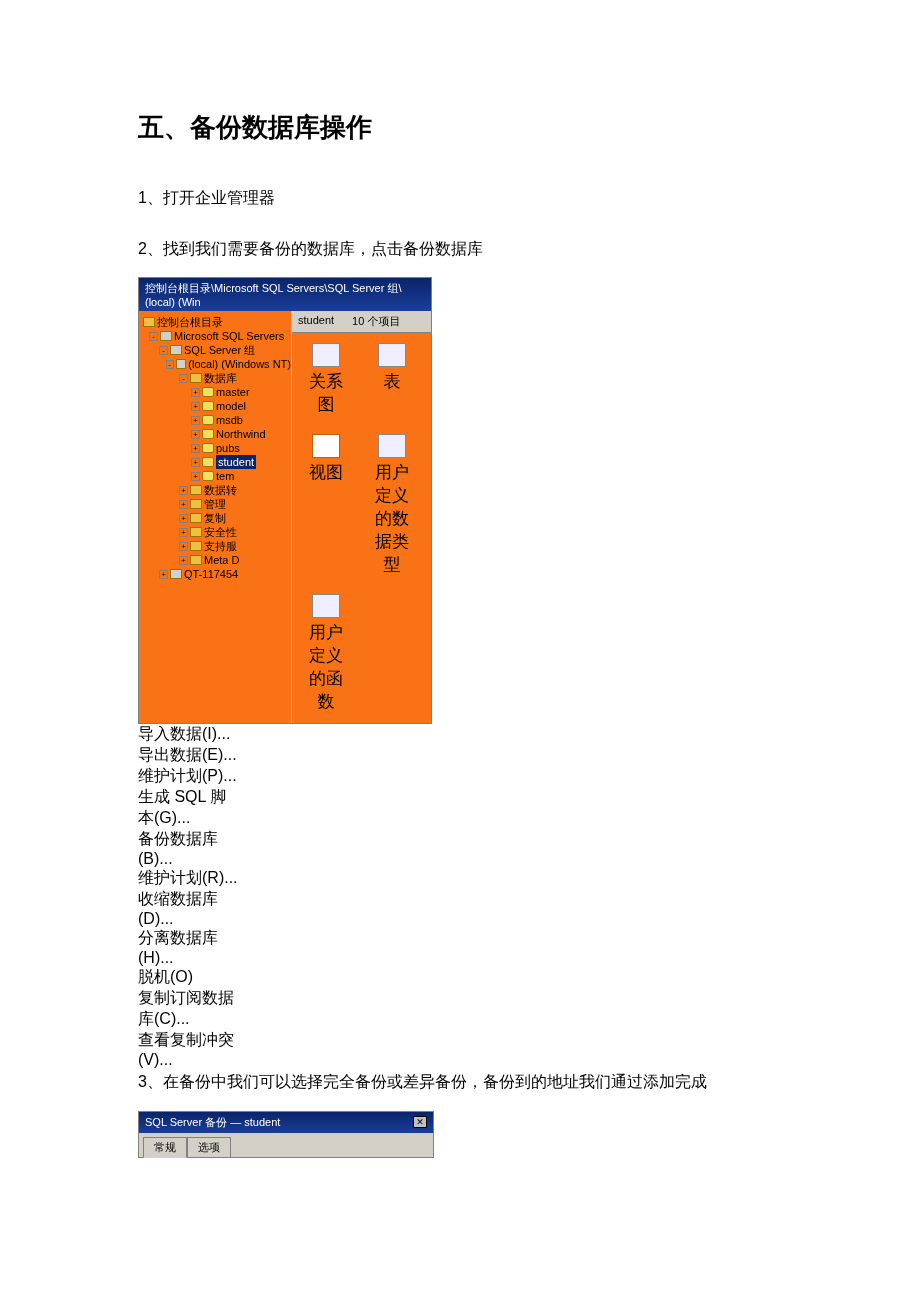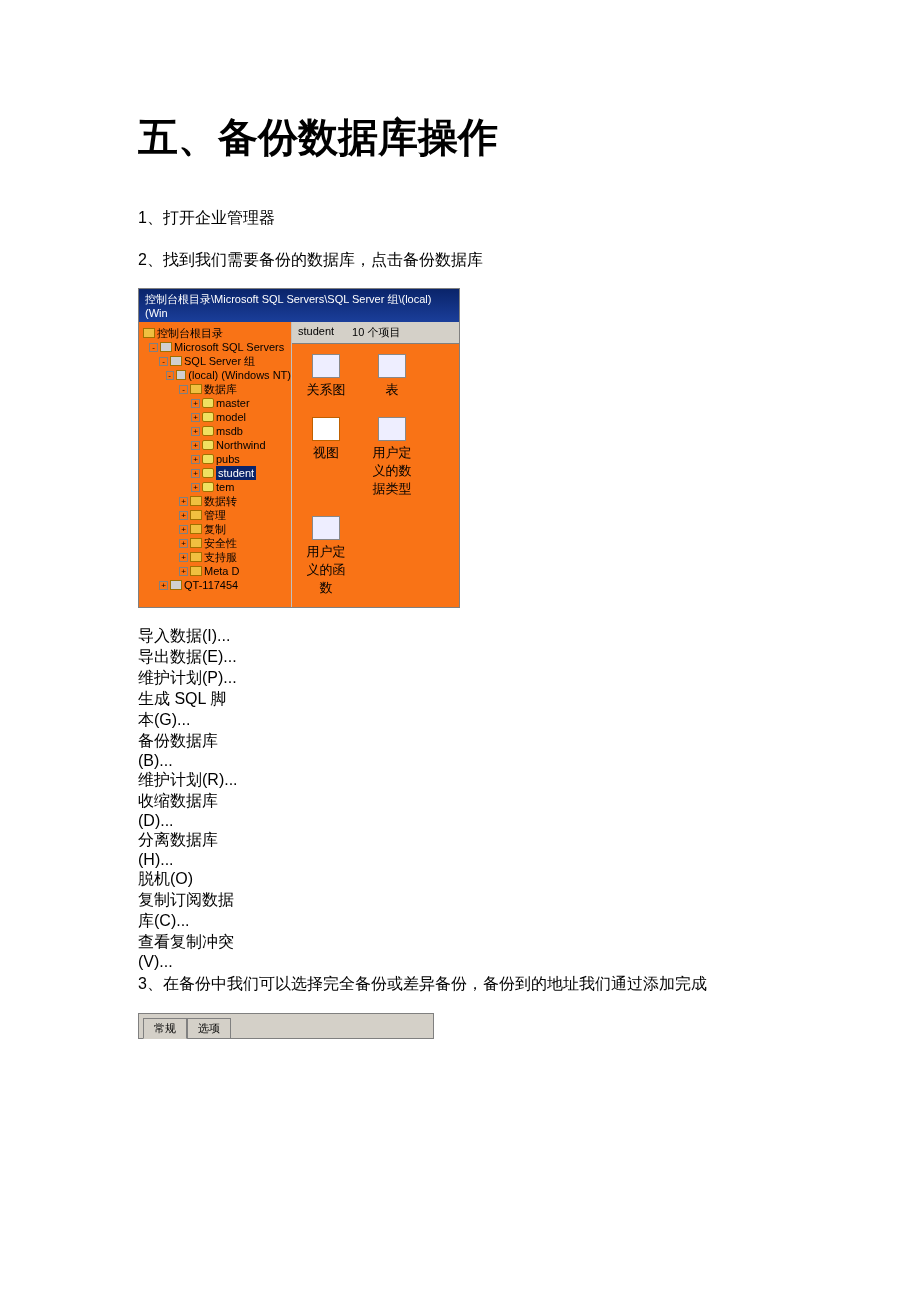--- a/index.html
+++ b/index.html
@@ -1,40 +1,40 @@
 <!DOCTYPE html>
 <html><head>
 <meta charset="utf-8">
 <style>
   * { box-sizing: border-box; margin: 0; padding: 0; }
   body { background: #fff; font-family: "SimSun", "Microsoft YaHei", sans-serif; width: 920px; padding: 110px 130px 40px 138px; }
-  h1 { font-size: 40px; font-weight: bold; margin-bottom: 40px; }
-  .step { font-size: 16px; margin-bottom: 16px; line-height: 1.6; }
+  h1 { font-size: 26px; font-weight: bold; margin-bottom: 40px; }
+  .step { font-size: 16px; margin-bottom: 25px; line-height: 1.6; }
   .step.last { margin-bottom: 16px; }
 
   
   .win { font-family: "Tahoma","SimSun",sans-serif; font-size: 11px; color: #000; }
   .titlebar { background: linear-gradient(#0a246a,#1a3e9a); color:#fff; padding:3px 6px; display:flex; justify-content:space-between; align-items:center; }
   .titlebar .x { width:14px; height:12px; background:#c0c0c0; border:1px solid #000; color:#000; display:flex; align-items:center; justify-content:center; font-size:9px; }
 
   
-  #shot1 { width: 322px; border:1px solid #808080; margin-bottom:18px; }
+  #shot1 { width: 294px; border:1px solid #808080; }
   #shot1 .body { display:flex; background:#f97316; }
   #shot1 .tree { width:152px; padding:4px 0 4px 4px; line-height: 14px; font-size:11px; }
   #shot1 .tree .row { white-space:nowrap; display:flex; align-items:center; height:14px; }
   #shot1 .tree .ind { display:inline-block; }
   #shot1 .tree .box { display:inline-block; width:9px; height:9px; border:1px solid #808080; font-size:8px; line-height:7px; text-align:center; margin-right:2px; color:#000; }
   #shot1 .tree .ico { display:inline-block; width:12px; height:10px; background:#f0c040; border:1px solid #a07000; margin-right:2px; }
   #shot1 .tree .ico.db { background:#f0e060; border-radius:2px; }
   #shot1 .tree .ico.srv { background:#d0d0d0; }
   #shot1 .tree .sel { background:#0a246a; color:#fff; padding:0 2px; }
   #shot1 .right { flex:1; border-left:1px solid #c0c0c0; }
   #shot1 .rhead { background:#d4d0c8; border-bottom:1px solid #808080; padding:3px 6px; display:flex; gap:18px; }
   #shot1 .rbody { display:flex; gap:18px; padding:10px 10px; flex-wrap:wrap; }
-  #shot1 .ritem { width:48px; text-align:center; font-size:13px; }
+  #shot1 .ritem { width:48px; text-align:center; font-size:17px; }
   #shot1 .ritem .ric { width:28px; height:24px; margin:0 auto 3px; border:1px solid #888; background:#eef; }
   #shot1wrap { position:relative; width:294px; }
 
   
   #shot2 { width: 296px; border:1px solid #808080; background:#d4d0c8; margin:14px 0 18px; }
   #shot2 .tabs { display:flex; padding:4px 4px 0; }
   #shot2 .tab { background:#d4d0c8; border:1px solid #808080; border-bottom:none; padding:2px 10px; font-size:11px; }
   #shot2 .tab.active { background:#d4d0c8; border-bottom:1px solid #d4d0c8; margin-bottom:-1px; }
 </style>
 </head>
@@ -196,18 +196,22 @@
   <div class="mi">脱机(O)</div>
   <div class="sep"></div>
   <div class="mi">复制订阅数据库(C)...</div>
   <div class="mi">查看复制冲突(V)...</div>
 </div>
 </div>
 
 <p class="step last">3、在备份中我们可以选择完全备份或差异备份，备份到的地址我们通过添加完成</p>
 
 <div id="shot2" class="win">
+  <div class="titlebar">
+    <span>SQL Server 备份 — student</span>
+    <span class="x">✕</span>
+  </div>
   <div class="tabs">
     <div class="tab active">常规</div>
     <div class="tab">选项</div>
   </div>
 
 </div>
 
 </body></html>

